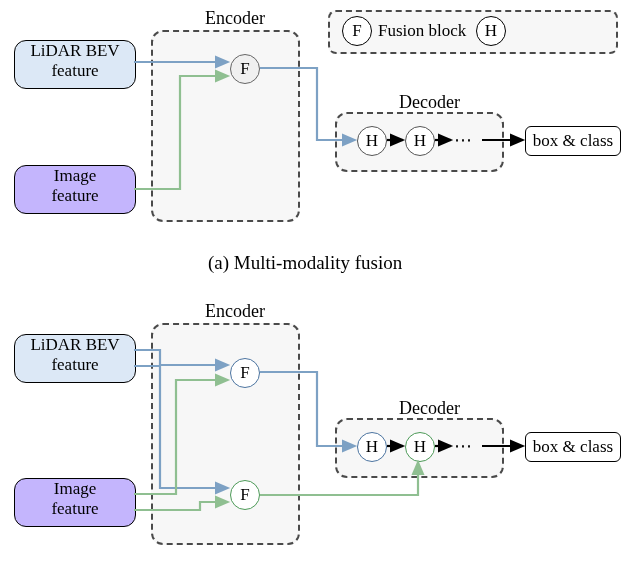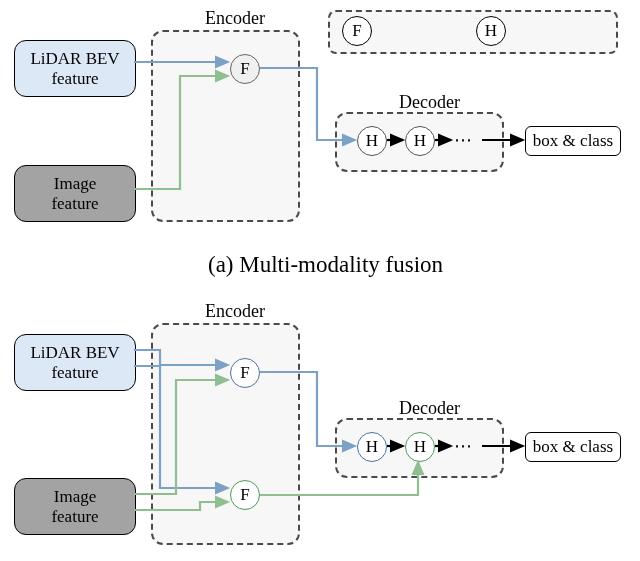--- a/index.html
+++ b/index.html
@@ -15,28 +15,28 @@
   .stage {
     position: relative;
     width: 640px;
     height: 561px;
   }
   
   .box {
     position: absolute;
     border: 1px solid #000;
     border-radius: 12px;
-    padding: 8px 10px 8px 10px;
+    padding: 0 10px 8px 10px;
     text-align: center;
     line-height: 1.15;
     background: #fff;
     white-space: pre-line;
   }
   .lidar { background:#dce8f6; fill:#dce8f6; }
-  .img   { background:#a3a3a3; fill:#e3f2e2; }
+  .img   { background:#c4b5fd; fill:#e3f2e2; }
   .groupbox {
     position:absolute;
     background:#f7f7f7;
     border:2px dashed #4a4a4a;
     border-radius:12px;
   }
   .group-label {
     position:absolute;
     font-size:18px;
     text-align:right;
@@ -44,36 +44,37 @@
   .circle {
     position:absolute;
     width:28px; height:28px;
     border:1.8px solid;
     border-radius:50%;
     text-align:center;
     line-height:28px;
     font-size:17px;
     background:#fff;
   }
-  .capL { position:absolute; font-size:23px; }
+  .capL { position:absolute; font-size:19px; }
   .capS { position:absolute; font-size:17px; }
   .dots { position:absolute; font-size:18px; letter-spacing:2px; }
   svg.wires { position:absolute; left:0; top:0; width:640px; height:561px; pointer-events:none; }
   .blueStroke  { stroke:#7da1c4; }
   .greenStroke { stroke:#8fbf91; }
   .blackStroke { stroke:#000; }
   .w { fill:none; stroke-width:2.2; }
 </style>
 </head>
 <body>
 
 <div class="stage">
 
   <div class="groupbox" style="left:328px; top:10px; width:286px; height:40px; border-radius:8px;"></div>
   <div class="circle" style="left:342px; top:16px; border-color:#000; background:#fff;">F</div>
+  <div class="capS" style="left:378px; top:21px;">Fusion block</div>
   <div class="circle" style="left:476px; top:16px; border-color:#000; background:#fff;">H</div>
 
   <div class="group-label" style="left:185px; top:8px; width:80px;">Encoder</div>
   <div class="groupbox" style="left:151px; top:30px; width:145px; height:188px;"></div>
 
   <div class="box lidar" style="left:14px; top:40px; width:100px;">LiDAR BEV
 feature</div>
 
   <div class="box img" style="left:14px; top:165px; width:100px;">Image
 feature</div>

